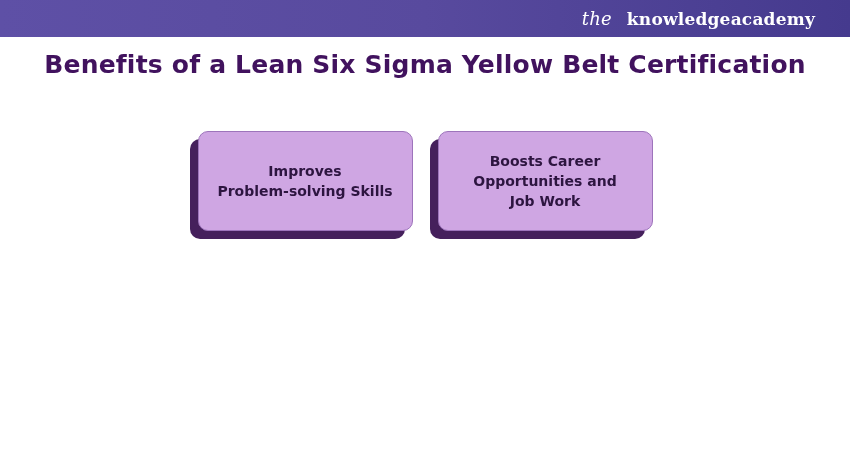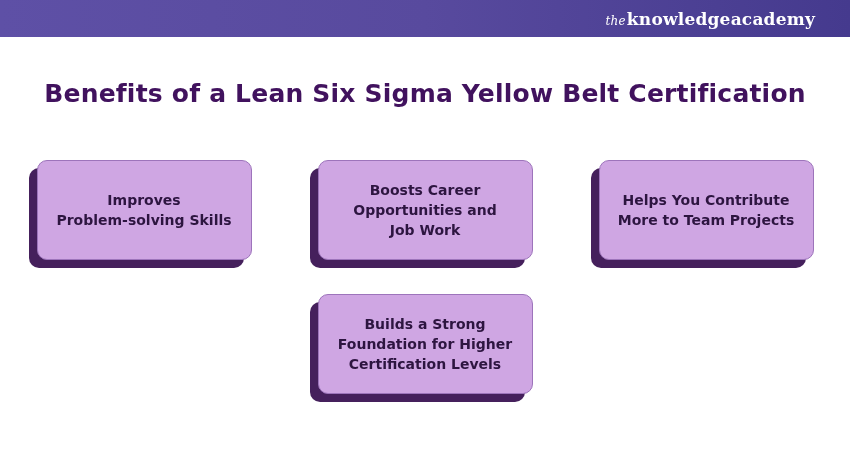--- a/index.html
+++ b/index.html
@@ -19,45 +19,45 @@
   }
   .logo {
     color: #ffffff;
     font-family: "DejaVu Serif", "Liberation Serif", serif;
     font-size: 17px;
     letter-spacing: 0.2px;
     white-space: nowrap;
   }
   .logo .the {
     font-style: italic;
-    font-size: 12px;
+    font-size: 18px;
     font-weight: 400;
-    margin-right: 1px;
+    margin-right: 15px;
   }
   .logo .knowledge { font-weight: 700; }
   .logo .academy  { font-weight: 800; text-align: right; }
   .page-title {
-    margin-top: 41px;
+    margin-top: 12px;
     text-align: center;
     color: #41125e;
     font-size: 25px;
     line-height: 32px;
     font-weight: 700;
     letter-spacing: 0.2px;
   }
   .cards-grid {
     margin-top: 50px;
     display: flex;
     flex-direction: column;
     gap: 34px;
   }
   .cards-row {
     display: flex;
     justify-content: center;
-    gap: 66px;
+    gap: 25px;
   }
   .card {
     width: 215px;
     height: 100px;
     background: #cfa6e3;
     border: 1px solid #9d74bb;
     border-radius: 10px;
     box-shadow: -8px 8px 0 #45205c;
     display: flex;
     align-items: center;
@@ -82,21 +82,16 @@
 
 <h1 class="page-title">Benefits of a Lean Six Sigma Yellow Belt Certification</h1>
 
 <div class="cards-grid">
   <div class="cards-row">
     <div class="card">Improves
 Problem-solving Skills</div>
     <div class="card">Boosts Career
 Opportunities and
 Job Work</div>
-    <div class="card">Helps You Contribute
-More to Team Projects</div>
   </div>
   <div class="cards-row">
-    <div class="card">Builds a Strong
-Foundation for Higher
-Certification Levels</div>
   </div>
 </div>
 
 </body></html>

